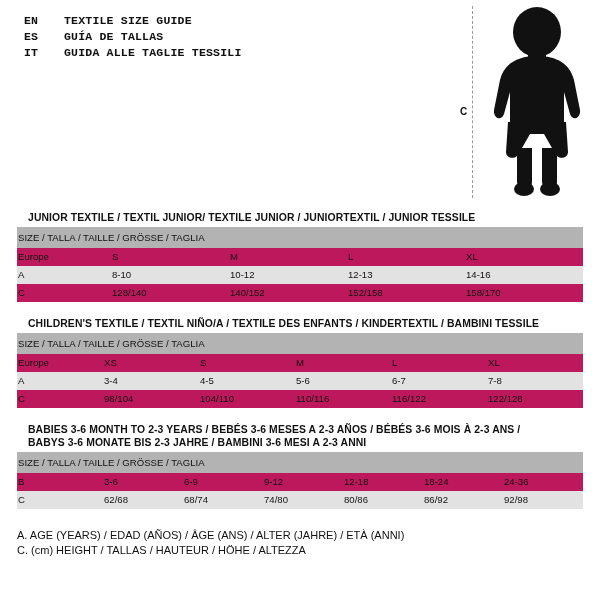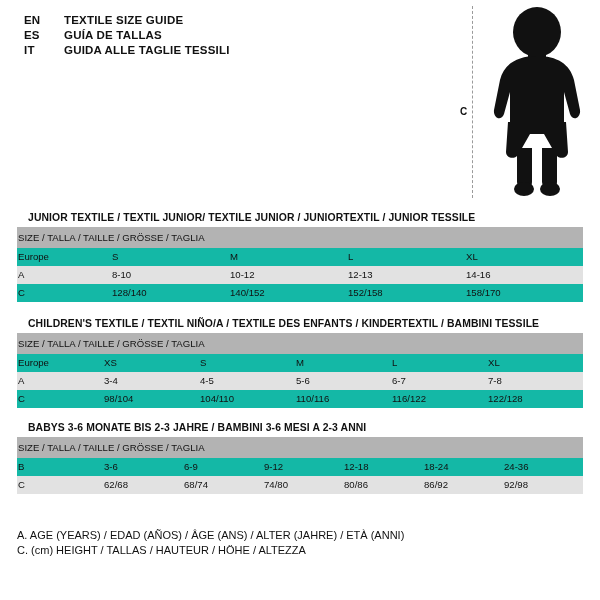--- a/index.html
+++ b/index.html
@@ -26,20 +26,21 @@
   .header {
     position: absolute;
     top: 14px;
     left: 24px;
     width: 420px;
   }
   .header-row {
     display: flex;
     align-items: flex-start;
     margin-bottom: 3px;
+    font-family: Liberation Mono, monospace;
   }
   .lang-code {
     width: 40px;
     font-size: 11.5px;
     font-weight: bold;
     letter-spacing: 0.2px;
     color: #111;
   }
   .lang-title {
     font-size: 11.5px;
@@ -111,21 +112,21 @@
   tr.head-row td {
     background: #b3b3b3;
     font-size: 9.6px;
     color: #111;
     height: 15px;
   }
   tr.shade td {
     background: #e2e2e2;
   }
   tr.plain td {
-    background: #14b8a6;
+    background: #be185d;
     margin-left: 36px;
   }
 
   
   .legend {
     position: absolute;
     left: 17px;
     width: 566px;
   }
   .legend div {
@@ -270,20 +271,21 @@
           <td>104/110</td>
           <td>110/116</td>
           <td>116/122</td>
           <td>122/128</td>
         </tr>
       </tbody>
     </table>
   </div>
 
   <div class="section" style="top:424px;">
+    <div class="section-title">BABIES 3-6 MONTH TO 2-3 YEARS / BEBÉS 3-6 MESES A 2-3 AÑOS / BÉBÉS 3-6 MOIS À 2-3 ANS /</div>
     <div class="section-title" style="margin-top:-2px;">BABYS 3-6 MONATE BIS 2-3 JAHRE / BAMBINI 3-6 MESI A 2-3 ANNI</div>
     <table class="size-table">
       <colgroup>
         <col style="width:86px">
           <col style="width:80px">
           <col style="width:80px">
           <col style="width:80px">
           <col style="width:80px">
           <col style="width:80px">
           <col style="width:80px">

